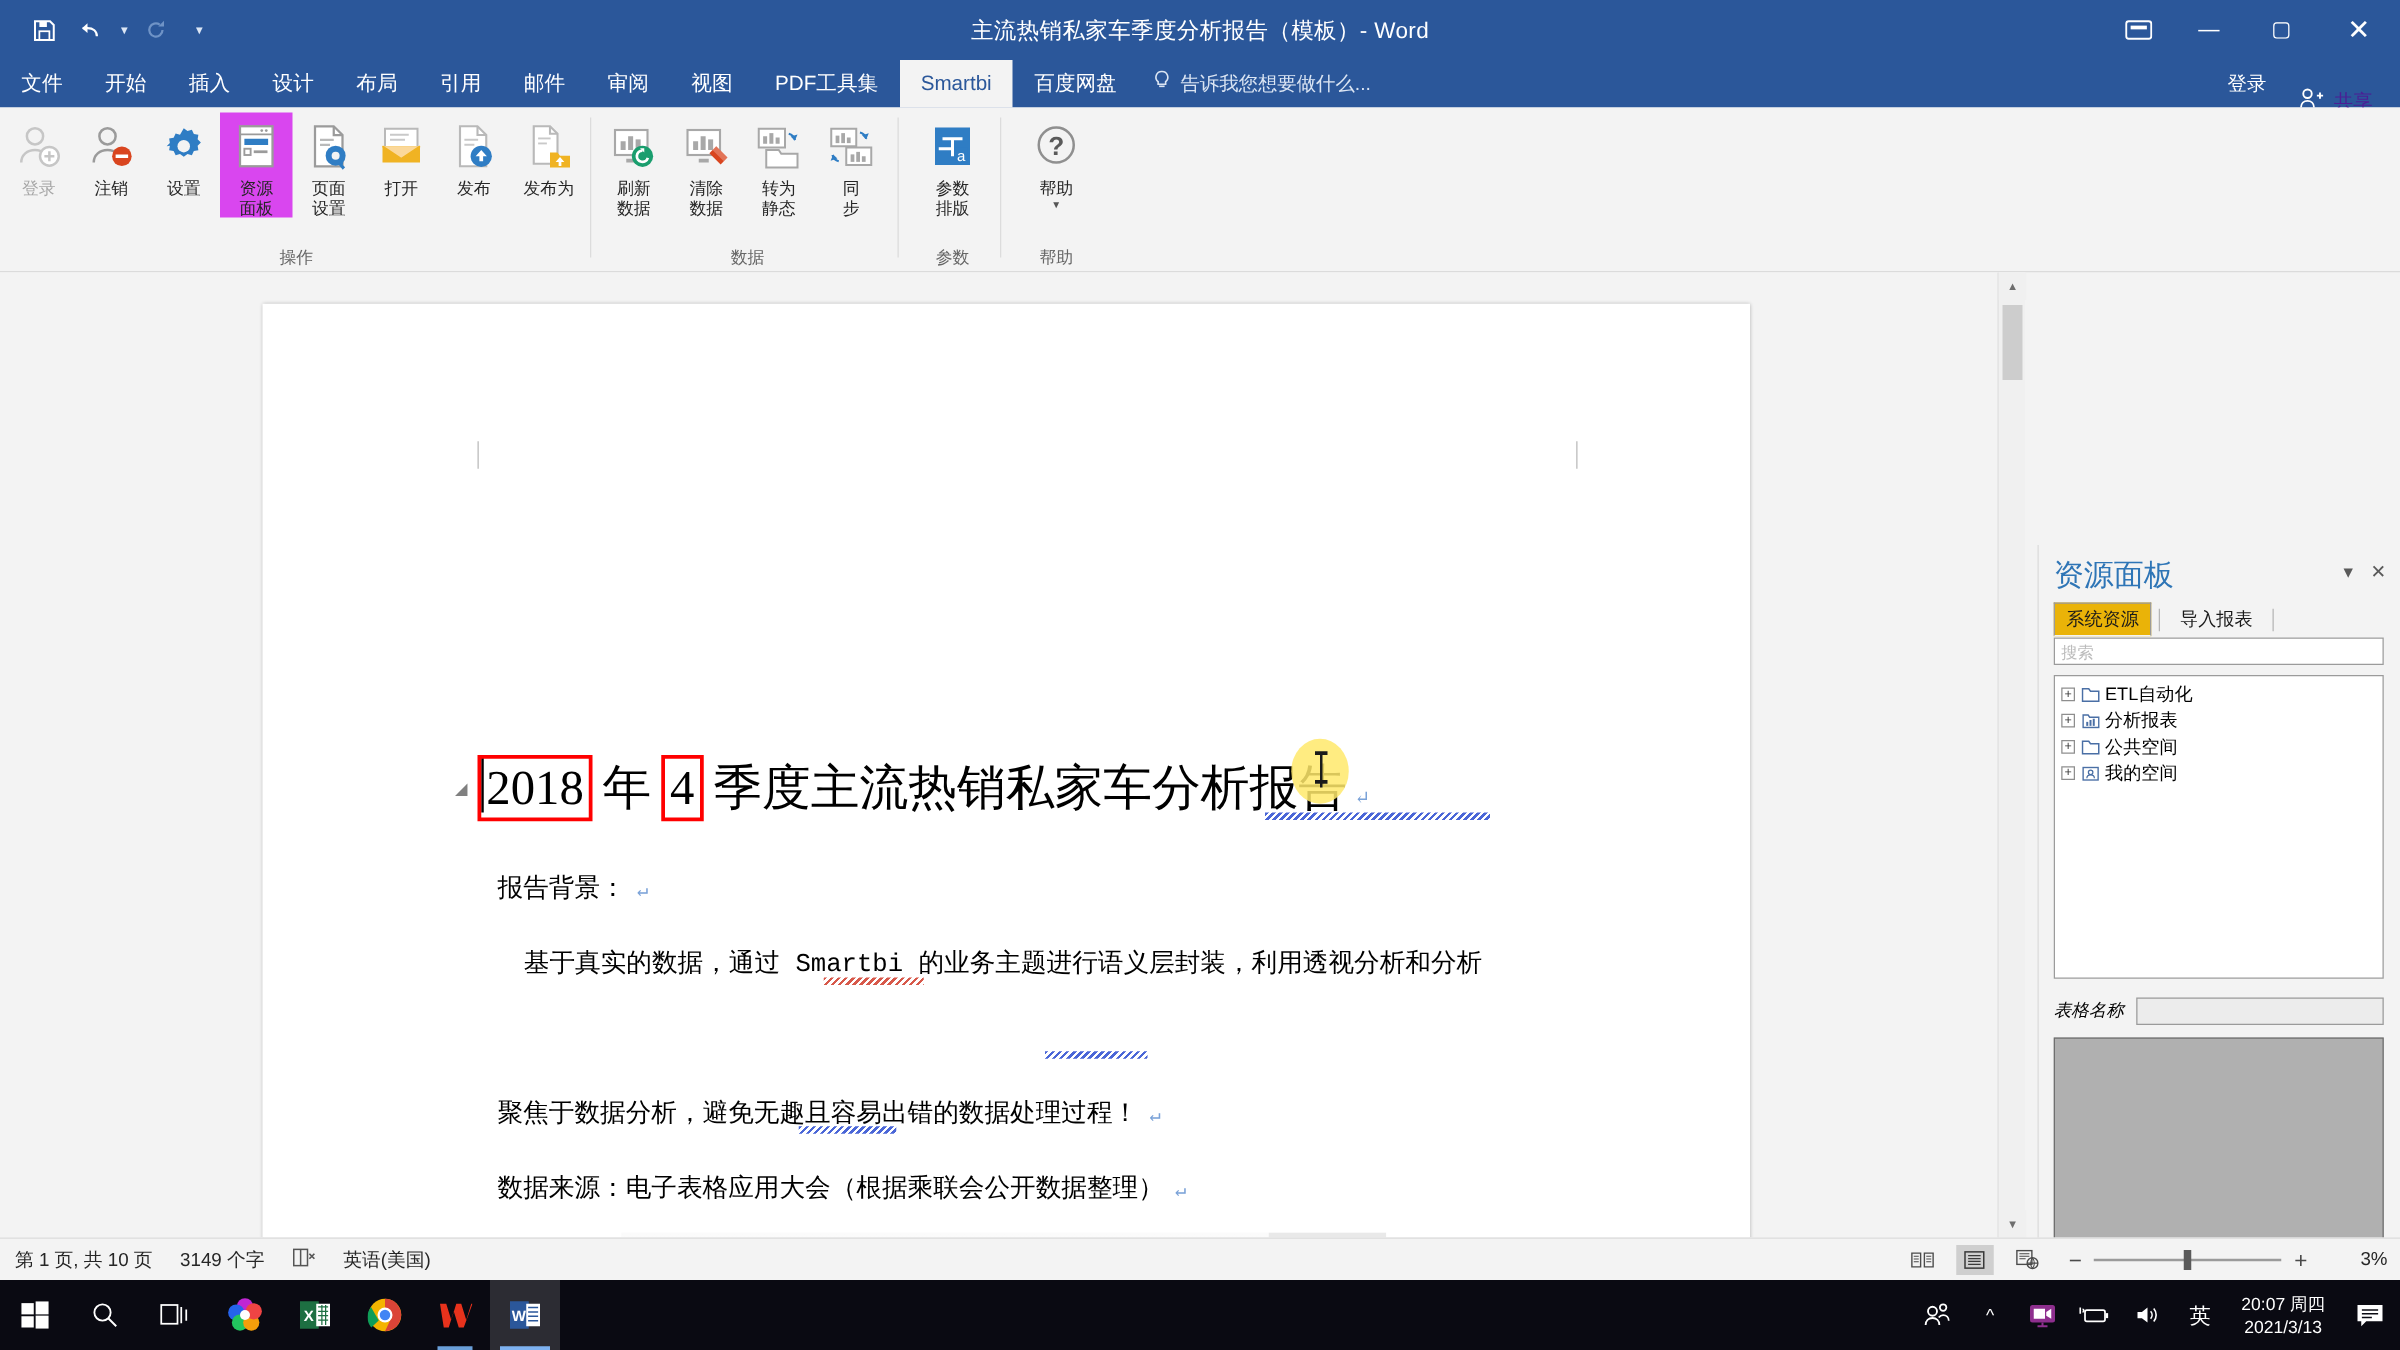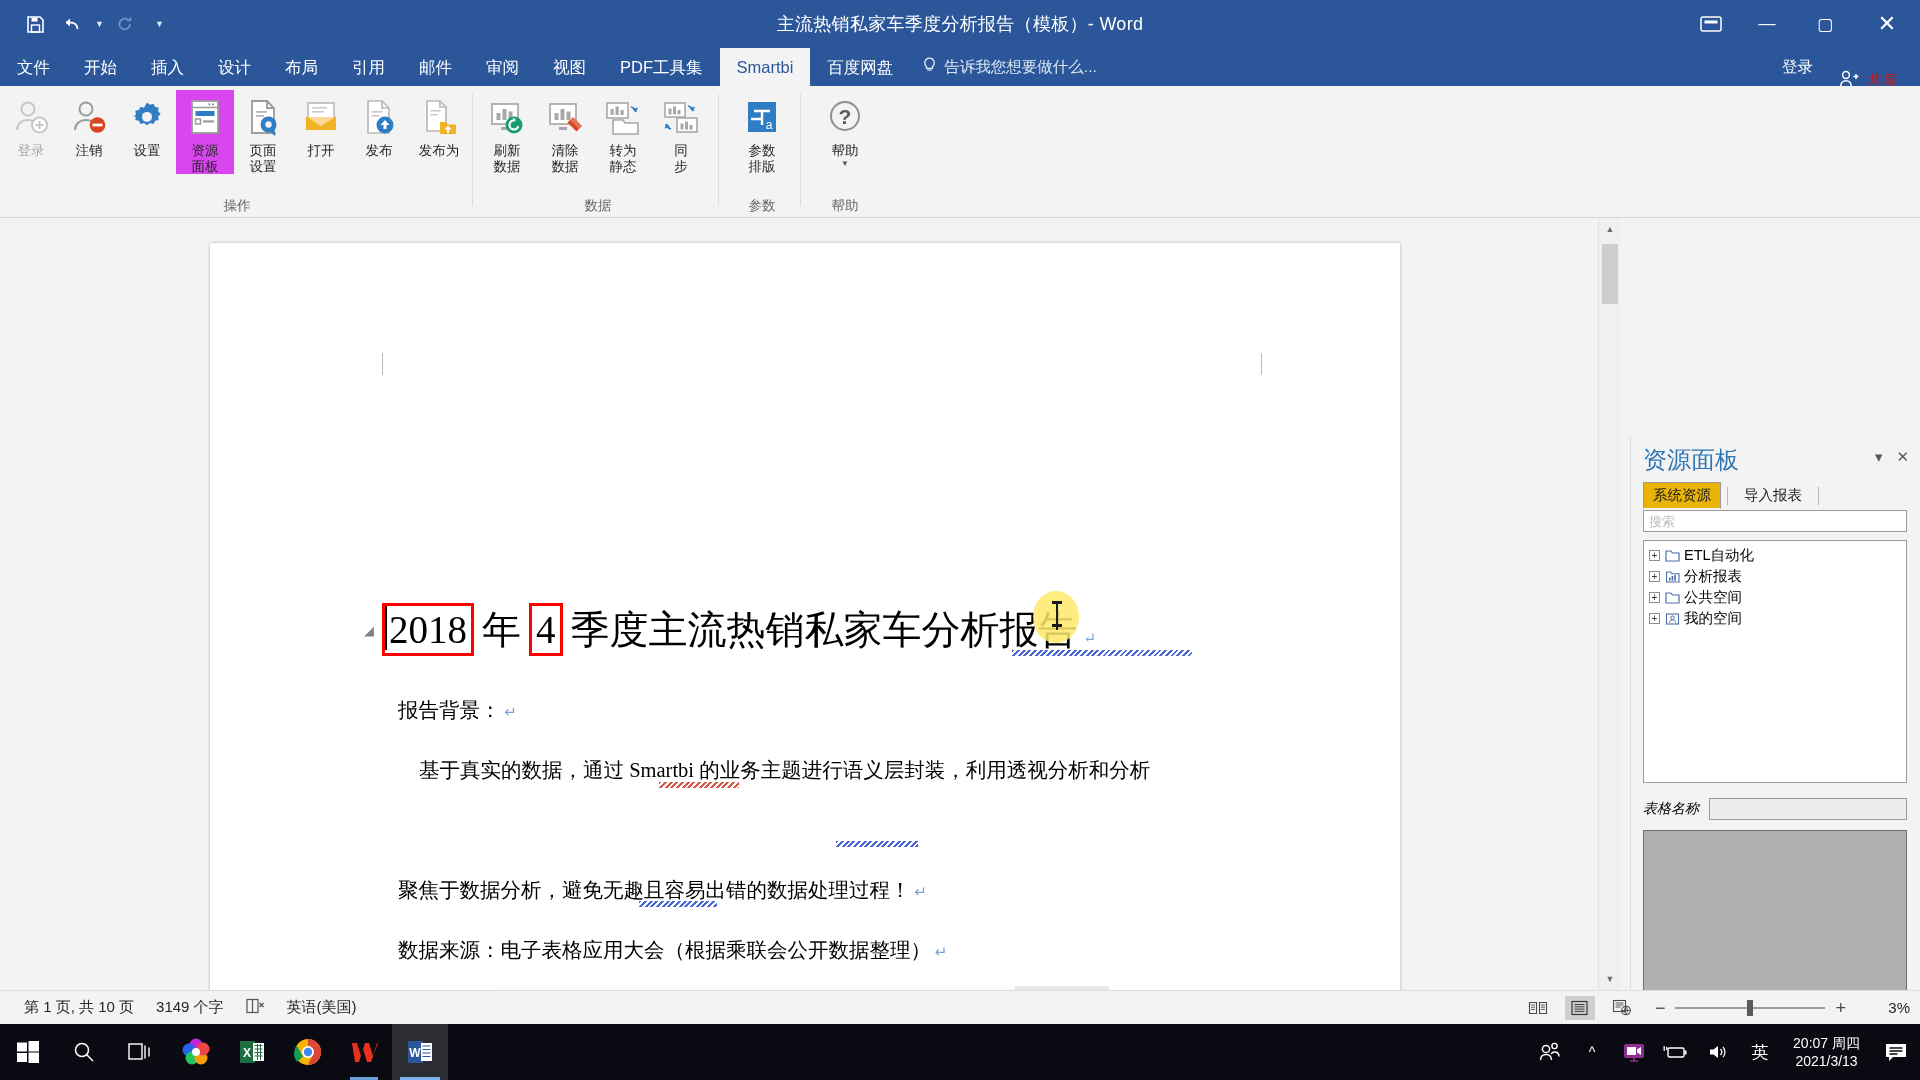--- a/index.html
+++ b/index.html
@@ -44,21 +44,21 @@
     height: 38px; line-height: 38px; padding: 0 17px; font-size: 16.5px; color: #fff; white-space: nowrap;
   }
   .tab.active { background: #f3f3f3; color: #2b579a; }
   .tellme {
     display: flex; align-items: center; gap: 7px; padding: 0 12px; height: 38px;
     color: #dbe5f3; font-size: 15.5px; white-space: nowrap;
   }
   .bulb { display: inline-block; }
   .signin-area { position: absolute; right: 8px; top: 48px; height: 38px; display: flex; align-items: center; gap: 18px; }
   .signin { font-size: 15.5px; color: #fff; padding: 0 8px; }
-  .share { display: flex; align-items: center; gap: 8px; font-size: 15.5px; color: #b91c1c; padding-right: 14px; margin-top: 28px; }
+  .share { display: flex; align-items: center; gap: 8px; font-size: 15.5px; color: #4c1d95; padding-right: 14px; margin-top: 28px; }
 
   
   .ribbon {
     position: absolute; left: 0; top: 86px; width: 1920px; height: 132px;
     background: #f3f3f3; border-bottom: 1px solid #d4d4d4;
   }
   .rgroup { position: absolute; top: 0; height: 132px; }
   .rgroup-items { display: flex; align-items: flex-start; height: 108px; padding-top: 4px; }
   .rgroup-label {
     position: absolute; bottom: 3px; left: 0; width: 100%;
@@ -109,21 +109,21 @@
     position: absolute; height: 6px;
     background-image: repeating-linear-gradient(135deg,#2a4bd0 0 2px, transparent 2px 4px);
     opacity: .85;
   }
   .squiggle-red {
     position: absolute; height: 6px;
     background-image: repeating-linear-gradient(135deg,#d03b2a 0 2px, transparent 2px 4px);
     opacity: .85;
   }
   .para {
-    position: absolute; font-family: Liberation Serif, serif;
+    position: absolute; font-family: Liberation Mono, monospace;
     font-size: 20.5px; color: #000; white-space: nowrap;
   }
   .pilcrow { color: #7aa2d8; font-size: 15px; }
   .sel-mark { position: absolute; color: #808080; font-size: 13px; }
 
   .highlight-oval {
     position: absolute; width: 46px; height: 52px; border-radius: 50%;
     background: #ffe96b; opacity: .85;
   }
   .ibeam {
@@ -195,21 +195,21 @@
   .rp-grid {
     position: absolute; left: 12px; top: 394px; width: 264px; height: 208px;
     background: #b0b0b0; border: 1px solid #6f6f6f;
   }
 
   
   .statusbar {
     position: absolute; left: 0; top: 990px; width: 1920px; height: 34px;
     background: #f3f3f3; border-top: 1px solid #dcdcdc; display: flex; align-items: center;
   }
-  .sb-left { display: flex; align-items: flex-end; gap: 22px; padding-left: 24px; font-size: 15px; color: #262626; }
+  .sb-left { display: flex; align-items: flex-end; gap: 22px; padding-left: 12px; font-size: 15px; color: #262626; }
   .sb-right { position: absolute; right: 10px; display: flex; align-items: center; gap: 12px; }
   .view-btn {
     width: 30px; height: 24px; display: flex; align-items: center; justify-content: center; color: #4a4a4a;
   }
   .view-btn.active { background: #cfcfcf; }
   .zoom-slider { display: flex; align-items: center; gap: 10px; padding: 0 6px; }
   .zs-track { width: 150px; height: 2px; background: #9a9a9a; position: relative; }
   .zs-thumb { position: absolute; left: 72px; top: -7px; width: 6px; height: 16px; background: #5a5a5a; }
   .zs-sign { font-size: 18px; color: #4a4a4a; line-height: 14px; }
   .zoom-pct { font-size: 15px; color: #262626; min-width: 46px; text-align: right; }

